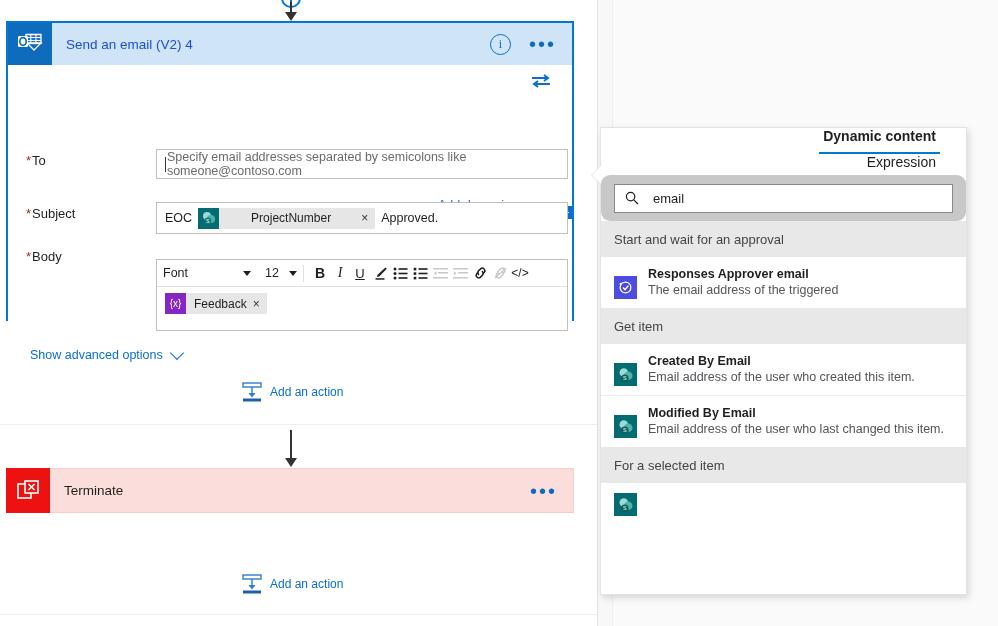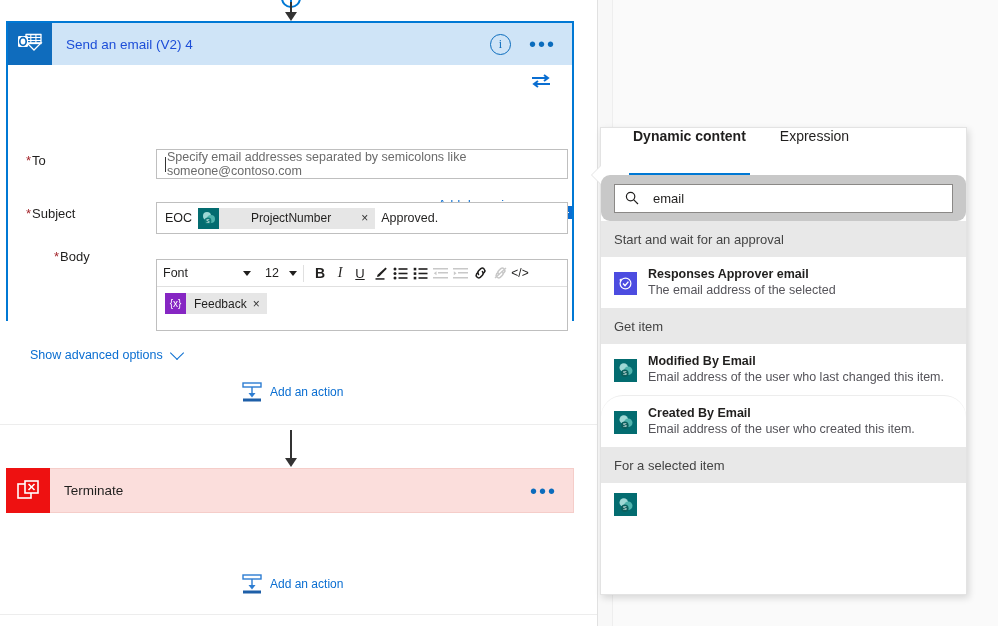--- a/index.html
+++ b/index.html
@@ -183,43 +183,43 @@
     position:absolute;left:600px;top:127px;width:367px;height:468px;
     background:#ffffff;border:1px solid #e3e3e3;box-sizing:border-box;
     box-shadow:2px 3px 7px rgba(0,0,0,0.14);
   }
   #dc-pointer{
     position:absolute;left:-9px;top:38px;width:0;height:0;
     border-top:9px solid transparent;border-bottom:9px solid transparent;
     border-right:9px solid #ffffff;
     filter:drop-shadow(-1px 0 0 #e3e3e3);
   }
-  #dc-tabs{display:flex;height:47px;padding-left:28px;box-sizing:border-box;}
+  #dc-tabs{display:flex;align-items:flex-end;height:47px;padding-left:0;box-sizing:border-box;flex-direction:column;}
   .dc-tab{
     font-size:14px;color:#201f1e;padding:0 4px 8px 4px;margin-right:26px;cursor:pointer;
   }
   .dc-tab.active{font-weight:bold;border-bottom:2.5px solid #0078d4;}
   #dc-searchwrap{
     height:46px;background:#c8c8c8;display:flex;align-items:center;
     padding:0 13px;box-sizing:border-box;border-radius:9px;
   }
   #dc-search{
     flex:1 1 auto;height:29px;background:#ffffff;border:1px solid #8a8886;box-sizing:border-box;
     display:flex;align-items:center;padding-left:10px;
   }
   #dc-search-icon{width:14px;height:14px;flex:0 0 14px;margin-right:14px;}
   #dc-search-value{font-size:13px;color:#201f1e;}
 
   .dc-group{
     height:36px;background:#e8e8e8;display:flex;align-items:center;
     padding-left:13px;box-sizing:border-box;font-size:13px;color:#444444;
   }
   .dc-item{
-    display:flex;align-items:center;padding:9px 10px 9px 13px;box-sizing:border-box;
-    background:#ffffff;cursor:pointer;border-radius:22px;
+    display:flex;align-items:flex-end;padding:9px 10px 9px 13px;box-sizing:border-box;
+    background:#ffffff;cursor:pointer;
   }
   .dc-item + .dc-item{border-top:1px solid #ededed;}
   .dc-item-ico{width:23px;height:23px;flex:0 0 23px;margin-right:11px;margin-top:1px;}
   .dc-item-title{font-size:12.5px;font-weight:bold;color:#201f1e;line-height:16px;}
   .dc-item-desc{font-size:12.5px;color:#55545a;line-height:17px;}
   .approval-ico{background:#4c4ce0;display:flex;align-items:center;justify-content:center;}
   .sharepoint-ico{background:#036c70;display:flex;align-items:center;justify-content:center;}
 </style>
 </head>
 <body>
@@ -291,21 +291,21 @@
                 <text x="4.2" y="12" font-size="5" fill="#ffffff" font-family="Liberation Sans, sans-serif">S</text>
               </svg>
             </span>
             <span class="tok-label">ProjectNumber</span>
             <span class="tok-x">×</span>
           </span>
           <span style="font-size:12.5px;">Approved.</span>
         </div>
       </div>
 
-      <div class="field-row" style="top:180px;margin-left:28px;">
+      <div class="field-row" style="top:180px;">
         <div class="field-label"><span class="req">*</span><span>Body</span></div>
       </div>
 
       <div id="body-editor">
         <div id="body-toolbar">
           <div class="tb-sel" id="font-select">
             <span>Font</span>
             <span class="caret-dn"></span>
           </div>
           <div class="tb-sel" id="size-select">
@@ -457,51 +457,51 @@
   <div class="dc-item">
     <span class="dc-item-ico approval-ico">
       <svg width="15" height="15" viewBox="0 0 15 15">
         <circle cx="7.5" cy="7.5" r="5.4" fill="none" stroke="#ffffff" stroke-width="1.2"></circle>
         <polyline points="5,7.6 7,9.6 10.4,5.6" fill="none" stroke="#ffffff" stroke-width="1.4"></polyline>
         <polygon points="1.2,4 3.4,2.2 3.4,5.8" fill="#ffffff"></polygon>
       </svg>
     </span>
     <span>
       <div class="dc-item-title">Responses Approver email</div>
-      <div class="dc-item-desc">The email address of the selected</div>
+      <div class="dc-item-desc">The email address of the triggered</div>
     </span>
   </div>
 
   <div class="dc-group">Get item</div>
   <div class="dc-item">
     <span class="dc-item-ico sharepoint-ico">
       <svg width="16" height="16" viewBox="0 0 16 16">
         <circle cx="5.8" cy="5.5" r="4.3" fill="#9fd8d5"></circle>
         <circle cx="10.2" cy="8.8" r="4.3" fill="#4fb3ad"></circle>
         <circle cx="6.8" cy="11.2" r="3.8" fill="#0b5f5d"></circle>
         <text x="4.9" y="13.3" font-size="5.6" fill="#ffffff" font-family="Liberation Sans, sans-serif">S</text>
       </svg>
     </span>
     <span>
-      <div class="dc-item-title">Modified By Email</div>
-      <div class="dc-item-desc">Email address of the user who last changed this item.</div>
+      <div class="dc-item-title">Created By Email</div>
+      <div class="dc-item-desc">Email address of the user who created this item.</div>
     </span>
   </div>
   <div class="dc-item">
     <span class="dc-item-ico sharepoint-ico">
       <svg width="16" height="16" viewBox="0 0 16 16">
         <circle cx="5.8" cy="5.5" r="4.3" fill="#9fd8d5"></circle>
         <circle cx="10.2" cy="8.8" r="4.3" fill="#4fb3ad"></circle>
         <circle cx="6.8" cy="11.2" r="3.8" fill="#0b5f5d"></circle>
         <text x="4.9" y="13.3" font-size="5.6" fill="#ffffff" font-family="Liberation Sans, sans-serif">S</text>
       </svg>
     </span>
     <span>
-      <div class="dc-item-title">Created By Email</div>
-      <div class="dc-item-desc">Email address of the user who created this item.</div>
+      <div class="dc-item-title">Modified By Email</div>
+      <div class="dc-item-desc">Email address of the user who last changed this item.</div>
     </span>
   </div>
 
   <div class="dc-group">For a selected item</div>
   <div class="dc-item">
     <span class="dc-item-ico sharepoint-ico">
       <svg width="16" height="16" viewBox="0 0 16 16">
         <circle cx="5.8" cy="5.5" r="4.3" fill="#9fd8d5"></circle>
         <circle cx="10.2" cy="8.8" r="4.3" fill="#4fb3ad"></circle>
         <circle cx="6.8" cy="11.2" r="3.8" fill="#0b5f5d"></circle>

